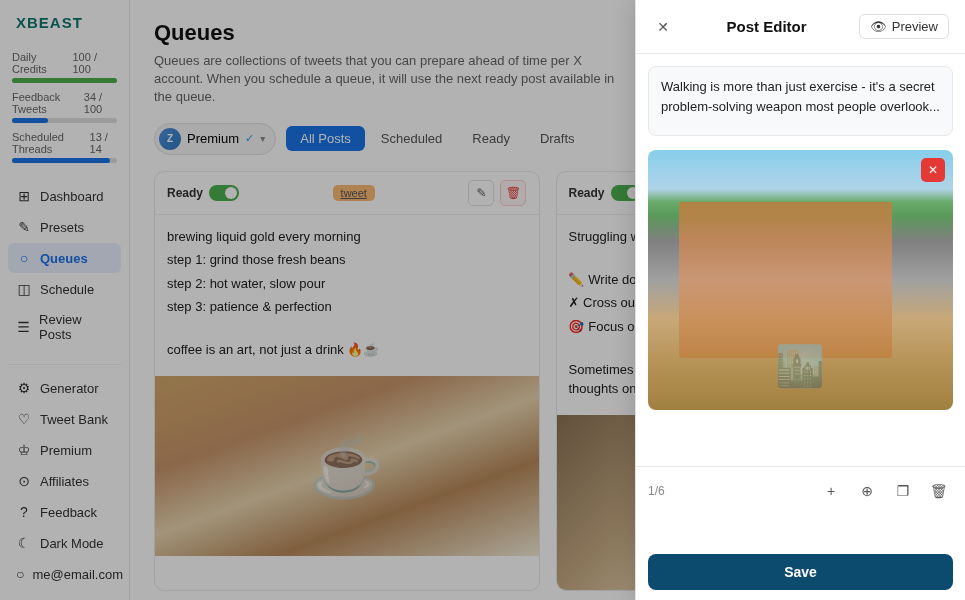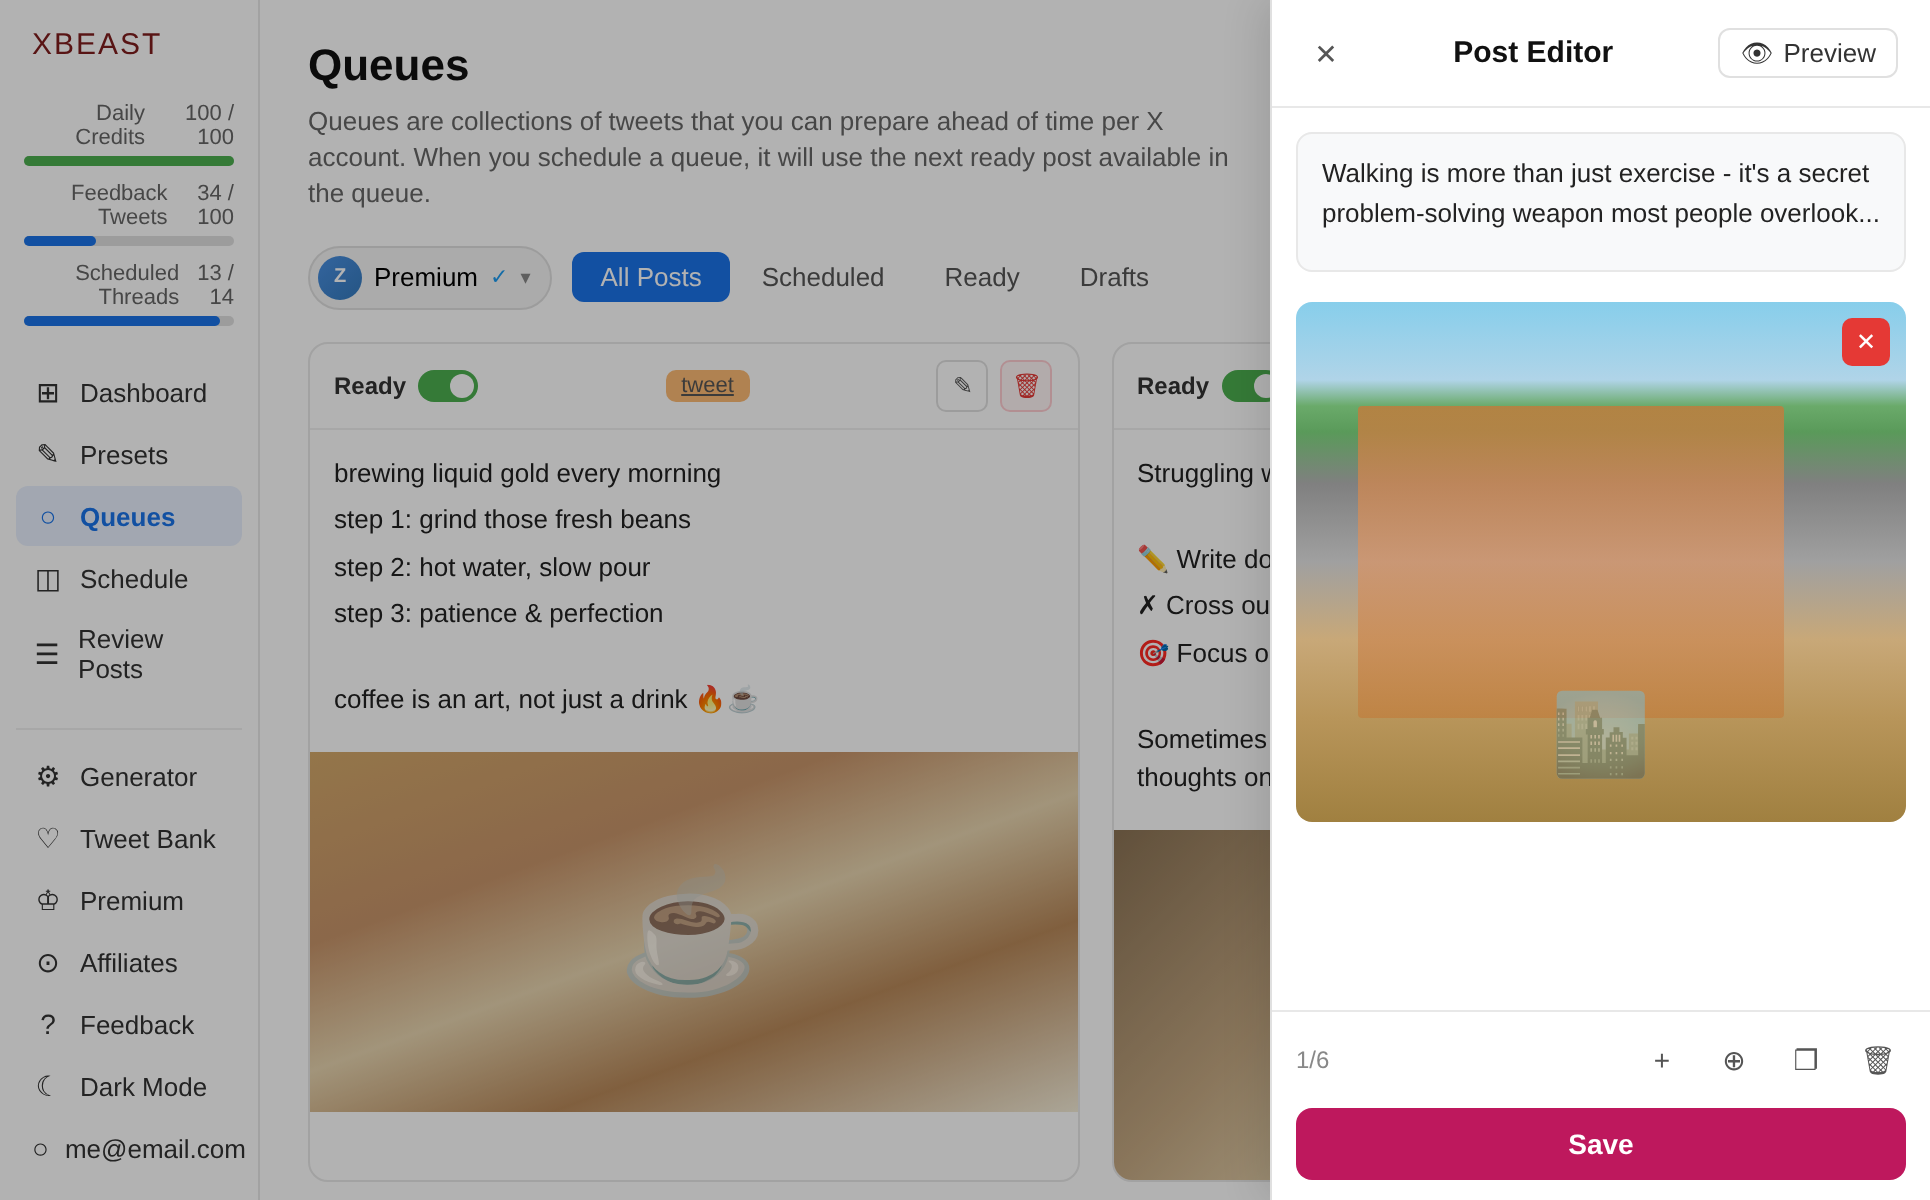--- a/index.html
+++ b/index.html
@@ -12,23 +12,23 @@
       background: #fff;
       height: 600px;
       display: flex;
       flex-direction: column;
       border-right: 1px solid #e8e8e8;
       padding: 0;
     }
     .sidebar-logo {
       padding: 14px 16px 10px;
       font-size: 15px;
-      font-weight: 400;
+      font-weight: 700;
       letter-spacing: 1px;
-      color: #7f1d1d;
+      color: #0f766e;
     }
     .sidebar-nav {
       display: flex;
       flex-direction: column;
       flex: 1;
       padding: 0 8px;
     }
     .sidebar-item {
       display: flex;
       align-items: center;
@@ -43,21 +43,21 @@
     .sidebar-item.active { background: #e8f0fe; color: #1a73e8; font-weight: 600; }
     .sidebar-item .icon { font-size: 14px; width: 16px; text-align: center; }
 
     .sidebar-divider { height: 1px; background: #f0f0f0; margin: 8px 8px; }
 
     .credits-section {
       padding: 10px 12px;
       font-size: 11px;
       color: #666;
     }
-    .credits-label { display: flex; justify-content: space-between; margin-bottom: 3px; text-align: right; }
+    .credits-label { display: flex; justify-content: space-between; margin-bottom: 3px; }
     .credits-bar { height: 5px; background: #e0e0e0; border-radius: 3px; margin-bottom: 8px; }
     .credits-bar-fill { height: 100%; border-radius: 3px; }
 
     .sidebar-bottom {
       padding: 0 8px 10px;
     }
 
     
     #main {
       flex: 1;
@@ -399,29 +399,30 @@
       display: flex;
       align-items: center;
       justify-content: center;
       cursor: pointer;
       color: #555;
       font-size: 14px;
       border-radius: 5px;
     }
     .save-btn {
       width: 100%;
-      background: #be185d;
+      background: #0c4a6e;
       color: #fff;
       border: none;
       border-radius: 8px;
       padding: 10px;
       font-size: 14px;
       font-weight: 600;
       cursor: pointer;
       text-align: center;
+      margin-top: 39px;
     }
   </style>
 </head>
 <body>
 
 <div id="sidebar">
   <div class="sidebar-logo">XBEAST</div>
 
   <div class="credits-section">
     <div class="credits-label">

